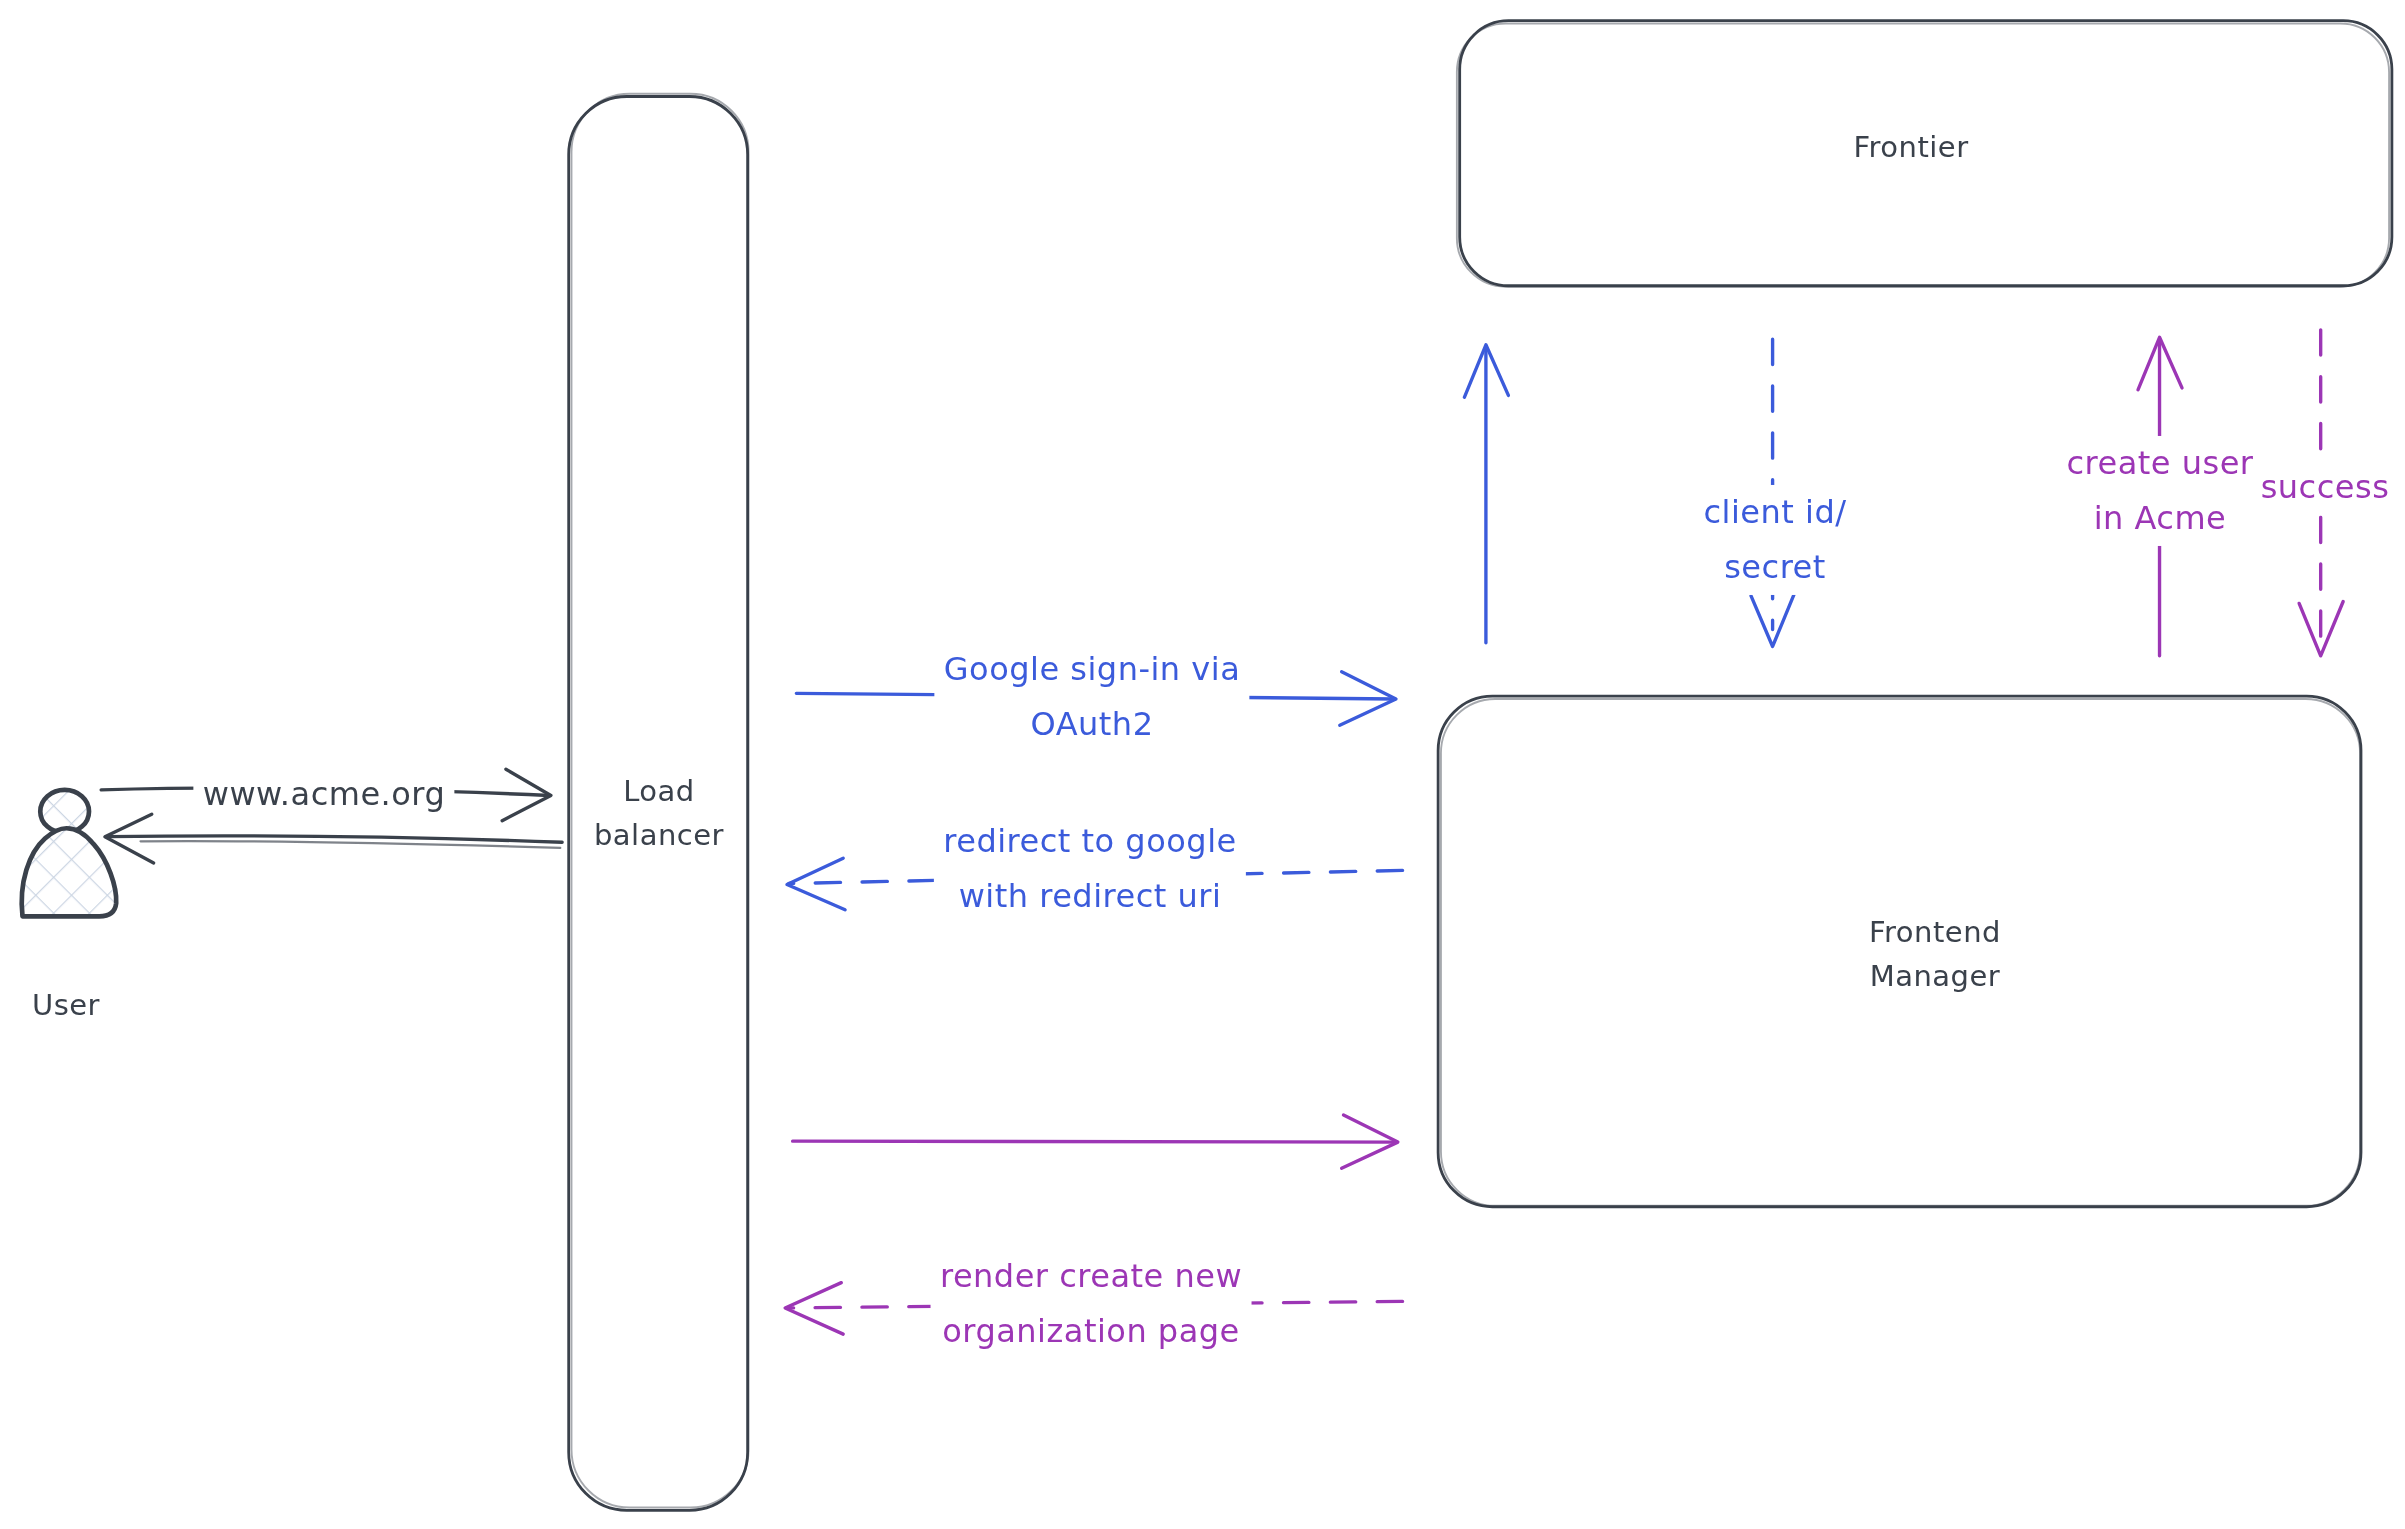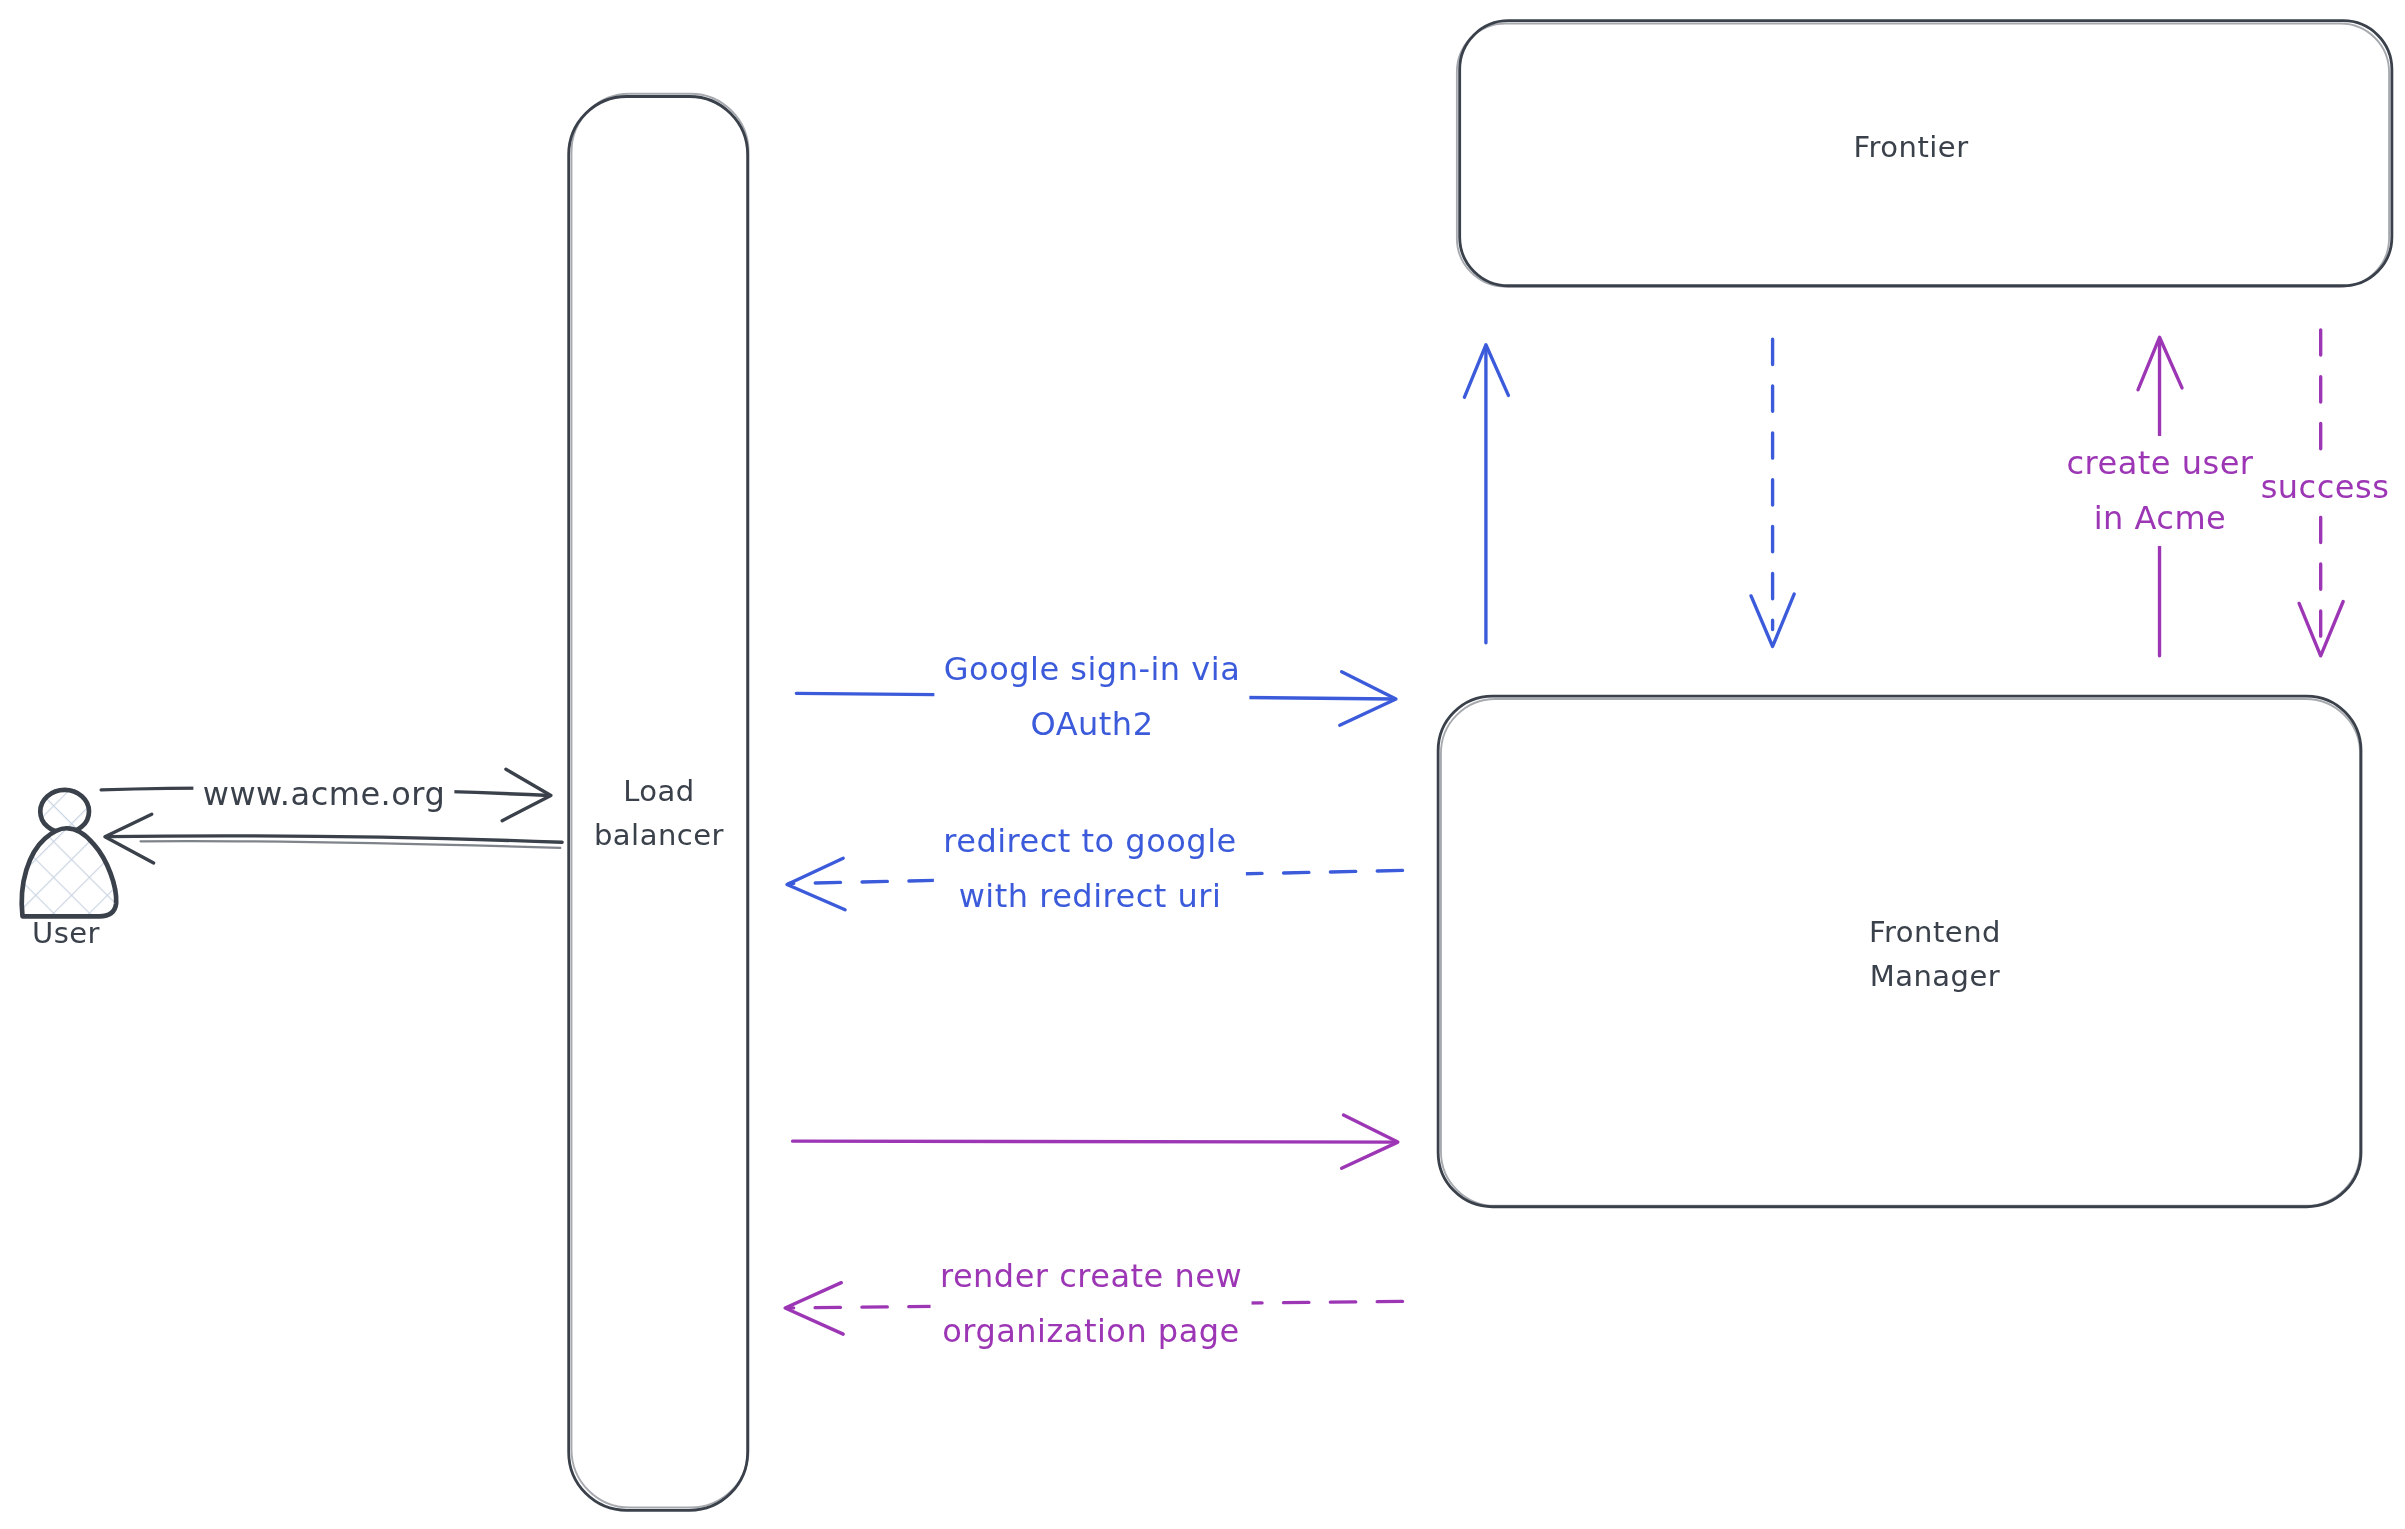--- a/index.html
+++ b/index.html
@@ -116,32 +116,34 @@
       <path class="edge s-purple" d="M846 1218 L1490 1219"></path>
       <path class="edge s-purple" d="M1434 1190 L1492 1219 L1432 1247"></path>
     </g>
 
     <g>
       <path class="edge dashed s-purple" d="M1497 1389 L840 1396"></path>
       <path class="edge s-purple" d="M898 1369 L838 1396 L900 1424"></path>
     </g>
   </svg>
 
-  <div class="lbl node" style="left:66px;top:934px;">User</div>
+  <div class="lbl node" style="left:66px;top:1006px;">User</div>
   <div class="lbl node" style="left:659px;top:813px;">Load
 balancer</div>
   <div class="lbl node" style="left:1911px;top:148px;">Frontier</div>
   <div class="lbl node" style="left:1904px;top:954px;margin-left:31px;">Frontend
 Manager</div>
 
   <div class="lbl bg" style="left:324px;top:795px;">www.acme.org</div>
   <div class="lbl bg blue" style="left:1092px;top:697px;">Google sign-in via
 OAuth2</div>
   <div class="lbl bg blue" style="left:1090px;top:869px;">redirect to google
 with redirect uri</div>
+  <div class="lbl bg blue" style="left:1775px;top:540px;">client id/
+secret</div>
   <div class="lbl bg purple" style="left:2160px;top:491px;">create user
 in Acme</div>
   <div class="lbl bg purple" style="left:2325px;top:488px;">success</div>
   <div class="lbl bg purple" style="left:1091px;top:1304px;">render create new
 organization page</div>
 
 </div>
 
 
 </body></html>

